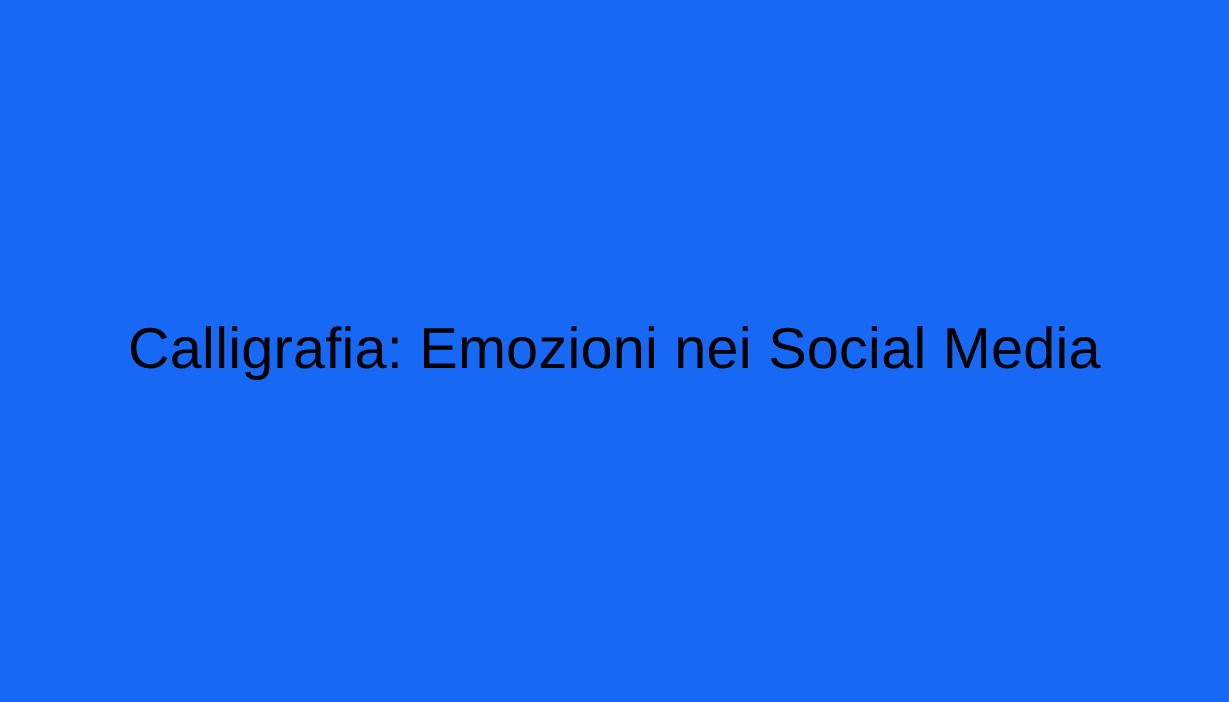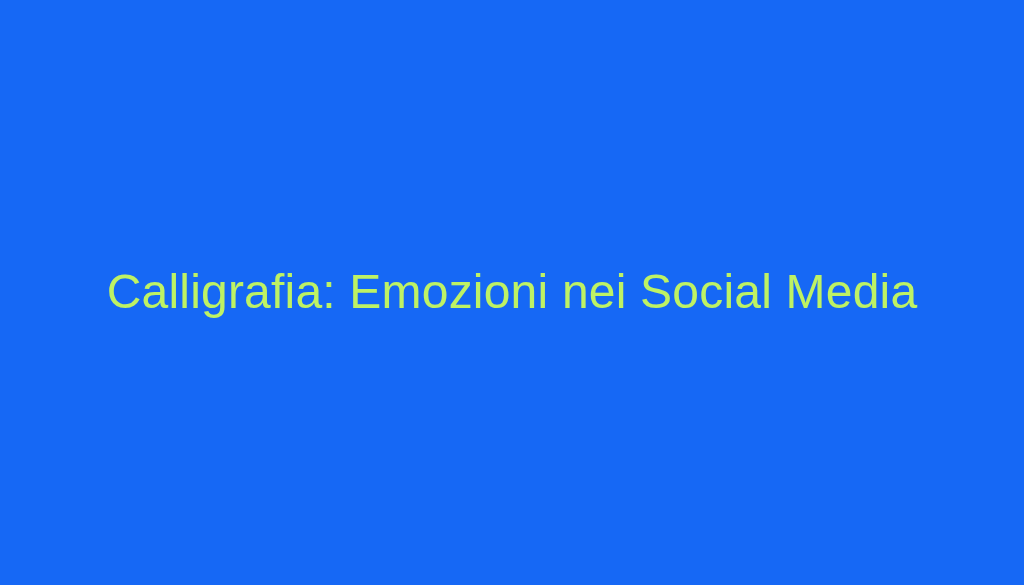--- a/index.html
+++ b/index.html
@@ -30,21 +30,21 @@
 
   .title-block {
     display: block;
     width: 100%;
     padding: 0 48px;
     box-sizing: border-box;
   }
 
   .slide-title {
     margin: 0;
-    color: #bef264;
+    color: #000000;
     font-family: "Liberation Sans", sans-serif;
     font-size: 48px;
     font-weight: 400;
     line-height: 1.18;
     letter-spacing: 0.2px;
     white-space: nowrap;
     -webkit-font-smoothing: antialiased;
   }
 </style>
 </head>

